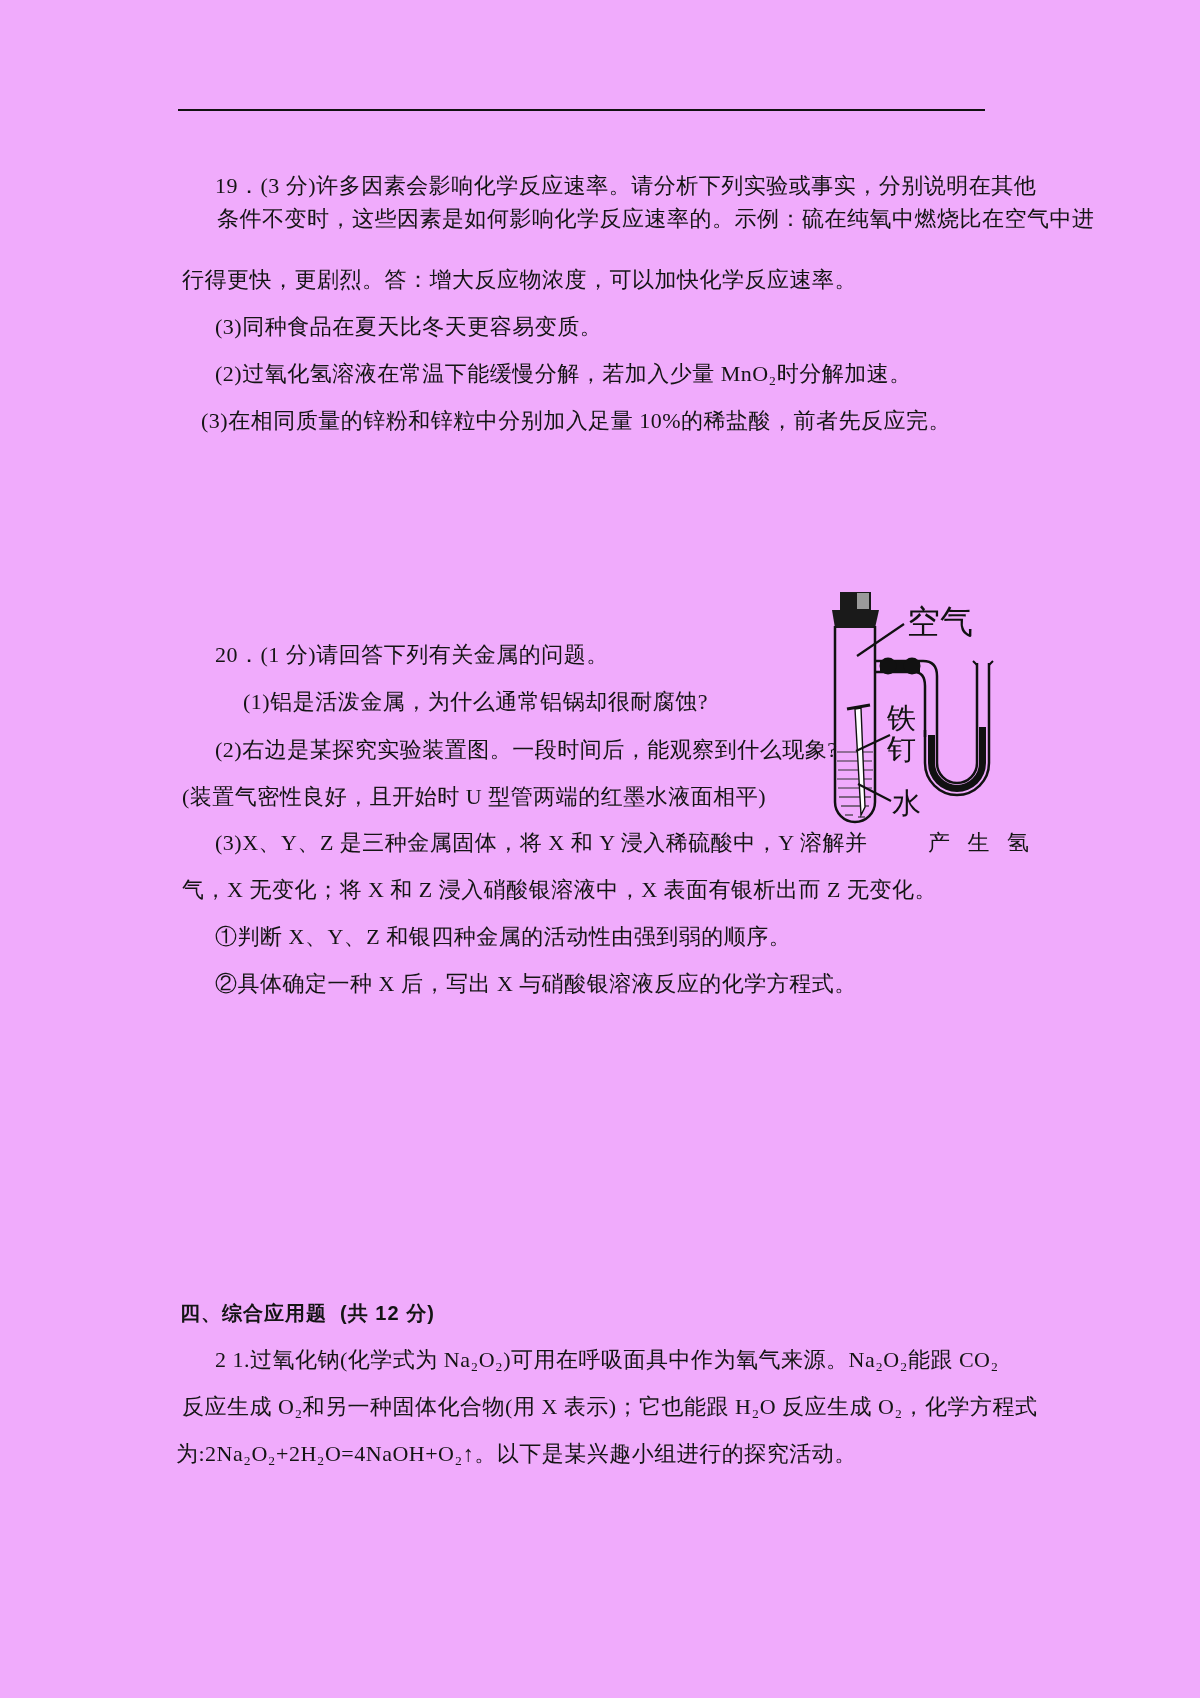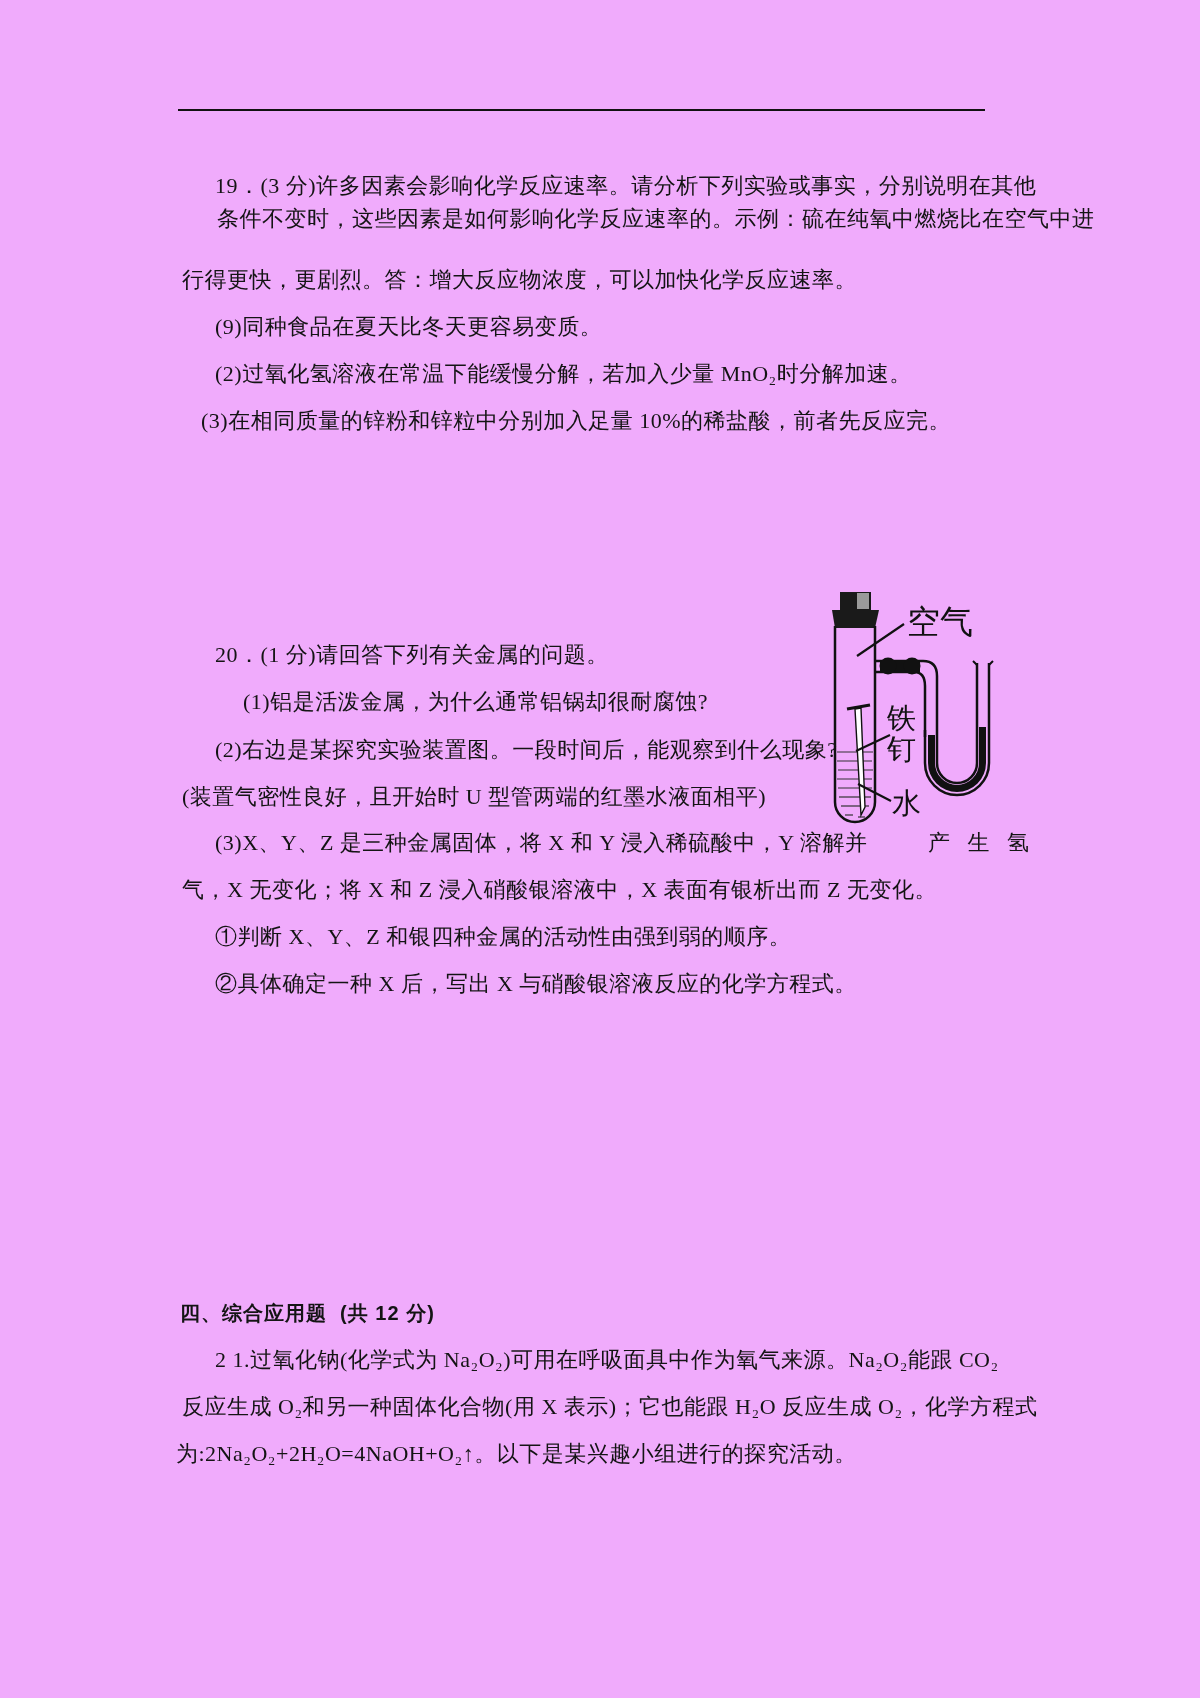--- a/index.html
+++ b/index.html
@@ -48,21 +48,21 @@
 </head>
 <body>
 
 <div class="page">
 
   <div class="divider" style="left:178px; top:109px; width:807px; height:2px;"></div>
 
   <div class="tline" style="left:215px; top:173px;">19．(3 分)许多因素会影响化学反应速率。请分析下列实验或事实，分别说明在其他</div>
   <div class="tline" style="left:182px; top:206px;margin-left:35px;">条件不变时，这些因素是如何影响化学反应速率的。示例：硫在纯氧中燃烧比在空气中进</div>
   <div class="tline" style="left:182px; top:267px;">行得更快，更剧烈。答：增大反应物浓度，可以加快化学反应速率。</div>
-  <div class="tline" style="left:215px; top:314px;">(9)同种食品在夏天比冬天更容易变质。</div>
+  <div class="tline" style="left:215px; top:314px;">(3)同种食品在夏天比冬天更容易变质。</div>
   <div class="tline" style="left:215px; top:361px;">(2)过氧化氢溶液在常温下能缓慢分解，若加入少量 MnO₂时分解加速。</div>
   <div class="tline" style="left:201px; top:408px;">(3)在相同质量的锌粉和锌粒中分别加入足量 10%的稀盐酸，前者先反应完。</div>
 
   <div class="tline" style="left:215px; top:642px;">20．(1 分)请回答下列有关金属的问题。</div>
   <div class="tline" style="left:215px; top:689px;margin-left:28px;">(1)铝是活泼金属，为什么通常铝锅却很耐腐蚀?</div>
   <div class="tline" style="left:215px; top:737px;">(2)右边是某探究实验装置图。一段时间后，能观察到什么现象?</div>
   <div class="tline" style="left:182px; top:784px;">(装置气密性良好，且开始时 U 型管两端的红墨水液面相平)</div>
   <div class="tline" style="left:215px; top:830px;">(3)X、Y、Z 是三种金属固体，将 X 和 Y 浸入稀硫酸中，Y 溶解并</div>
   <div class="tline spread" style="left:928px; top:830px;">产 生 氢</div>
   <div class="tline" style="left:182px; top:877px;">气，X 无变化；将 X 和 Z 浸入硝酸银溶液中，X 表面有银析出而 Z 无变化。</div>

